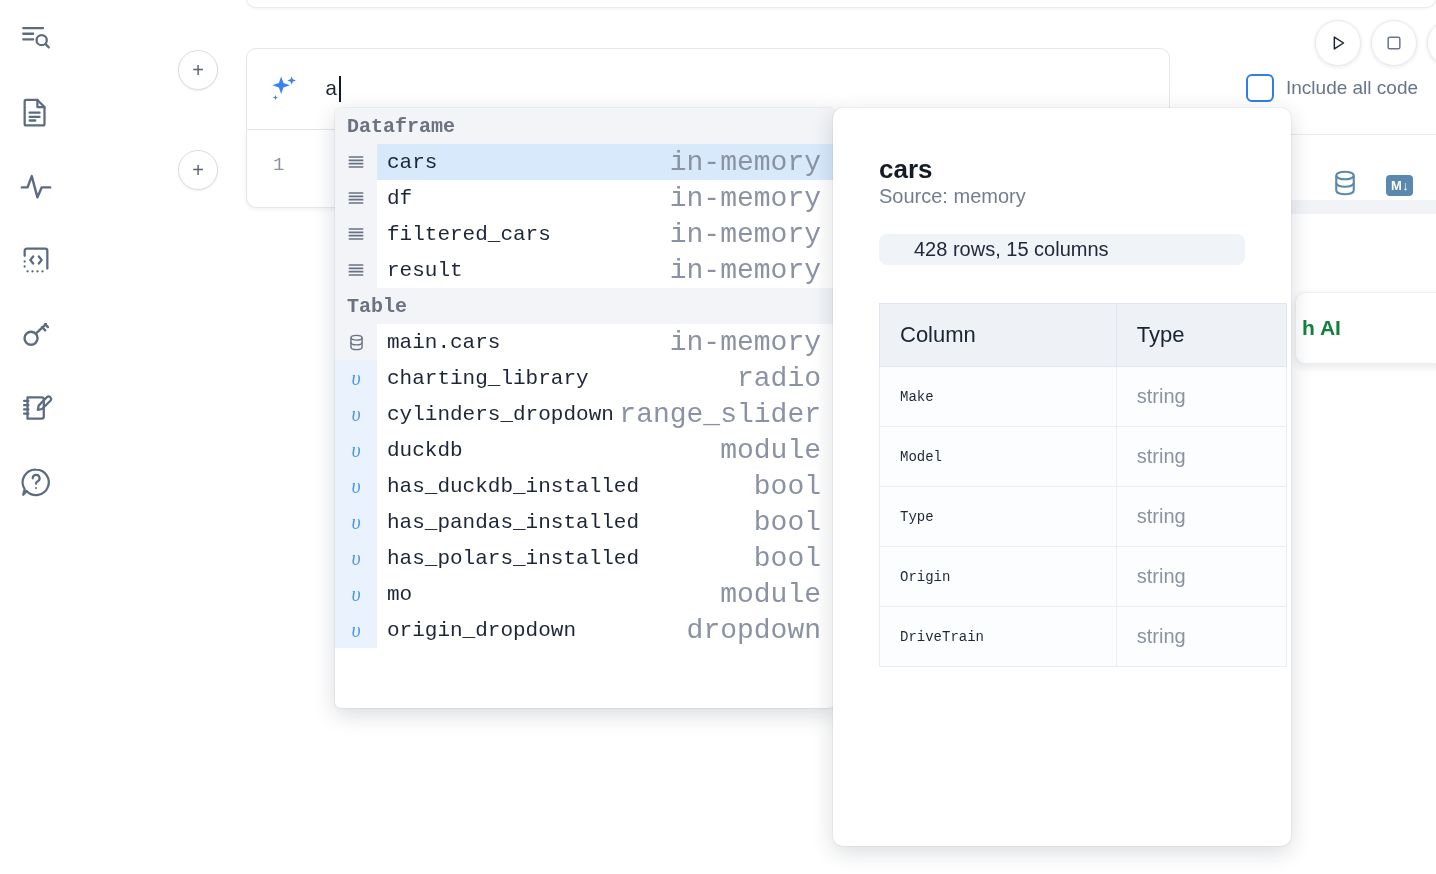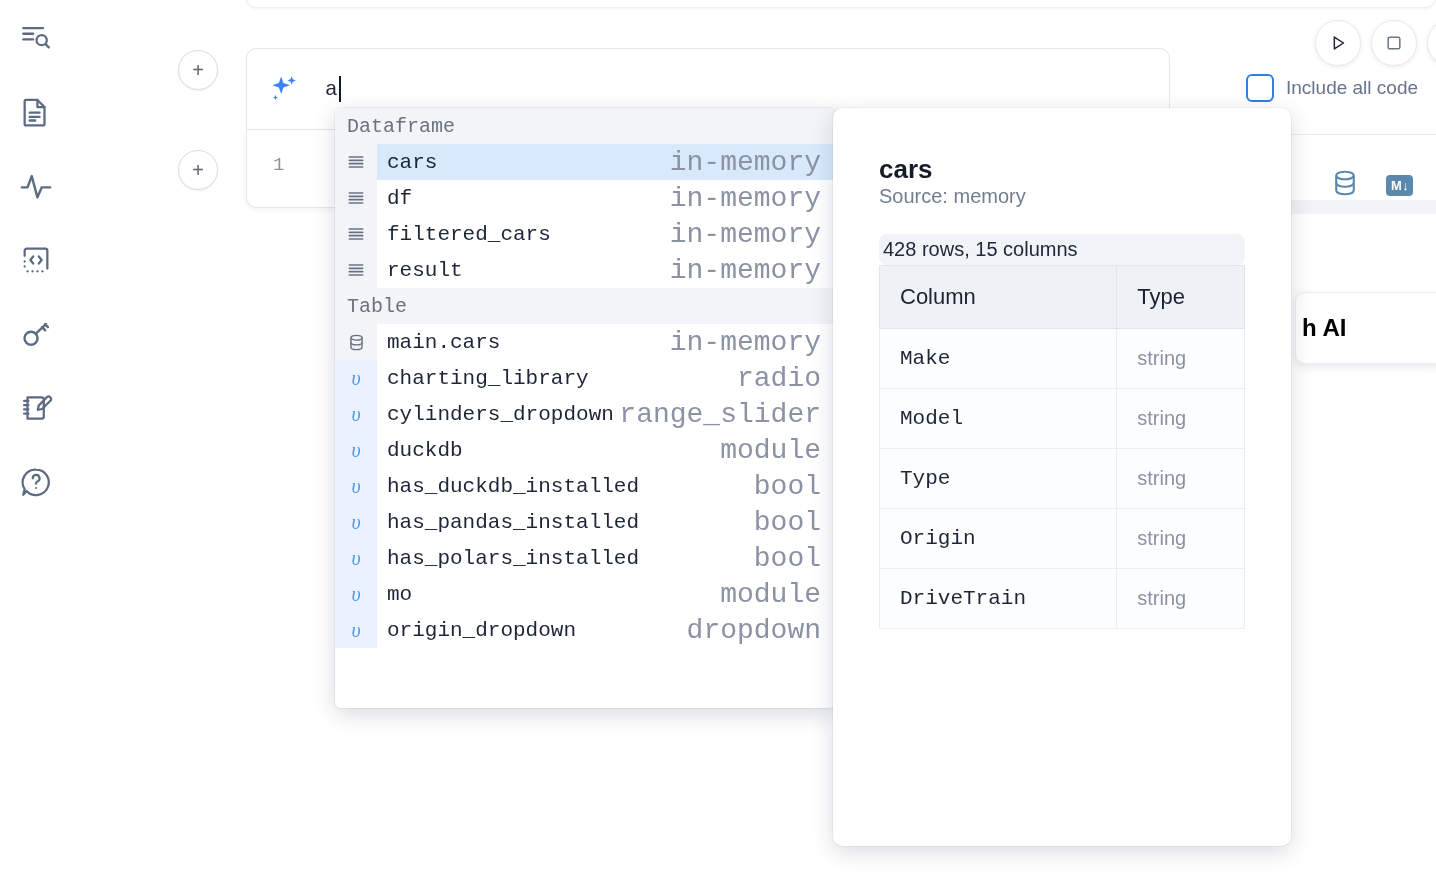--- a/index.html
+++ b/index.html
@@ -119,34 +119,34 @@
   }
 
   
   .float-card {
     position: absolute; left: 1295px; top: 292px; width: 150px; height: 72px;
     background: #ffffff; border: 1px solid #eceff3; border-radius: 10px;
     box-shadow: 0 3px 9px rgba(20,30,50,0.10);
     display: flex; align-items: center; padding-left: 12px; overflow: hidden;
   }
   .float-card-text {
-    font-size: 24px; font-weight: bold; color: #000000; white-space: nowrap;
+    font-size: 21px; font-weight: bold; color: #15803d; white-space: nowrap;
     margin-left: -6px;
   }
 
   
   .ac-dropdown {
     position: absolute; left: 335px; top: 108px; width: 500px; height: 600px;
     background: #ffffff; border-radius: 6px;
     box-shadow: 0 6px 22px rgba(20,30,50,0.17), 0 0 0 1px rgba(20,30,50,0.05);
     overflow: hidden; font-family: "Liberation Mono", monospace;
   }
   .ac-group-header {
     height: 36px; background: #f2f4f7; color: #6b7280;
-    font-size: 20px; display: flex; align-items: center; padding-left: 12px;
+    font-size: 20px; display: flex; align-items: center; padding-left: 12px; font-weight: bold;
   }
   .ac-row {
     height: 36px; display: flex; align-items: center; background: #ffffff;
     cursor: pointer;
   }
   .ac-row.selected .ac-name-wrap { background: #d8e9fb; }
   .ac-gutter {
     width: 42px; height: 36px; flex: 0 0 42px;
     display: flex; align-items: center; justify-content: center;
     background: #f2f4f7; color: #697284;
@@ -164,36 +164,36 @@
   .preview {
     position: absolute; left: 833px; top: 108px; width: 458px; height: 738px;
     background: #ffffff; border-radius: 10px;
     box-shadow: 0 6px 22px rgba(20,30,50,0.16), 0 0 0 1px rgba(20,30,50,0.04);
     padding: 46px 46px 0 46px; overflow: hidden;
   }
   .pv-title { font-size: 26px; font-weight: bold; color: #141a26; }
   .pv-source { font-size: 20px; color: #727d90; }
   .pv-stats {
     margin-top: 26px; background: #f0f3f7; border-radius: 8px;
-    height: 31px; display: flex; align-items: center; padding-left: 4px;
+    height: 31px; display: flex; align-items: center; padding-left: 35px;
     font-size: 20px; color: #21293a;
   }
   .pv-table {
-    width: 366px; border-collapse: collapse;
+    margin-top: 38px; width: 408px; border-collapse: collapse;
   }
   .pv-table th {
     background: #eef1f6; border: 1px solid #e1e6ee;
     font-weight: normal; text-align: left;
     font-size: 22px; color: #1b2332; padding: 18px 20px;
   }
   .pv-table td {
     border: 1px solid #eaeef4; padding: 18px 20px; background: #fcfdfe;
   }
   .pv-col {
-    font-family: "Liberation Mono", monospace; font-size: 21px; color: #1d2637;
+    font-family: "Liberation Mono", monospace; font-size: 14px; color: #1d2637;
   }
   .pv-type { font-size: 20px; color: #8a92a3; }
 </style>
 </head>
 <body>
 
 <div id="root">
 
   <div class="rail">
     <div class="rail-btn">

